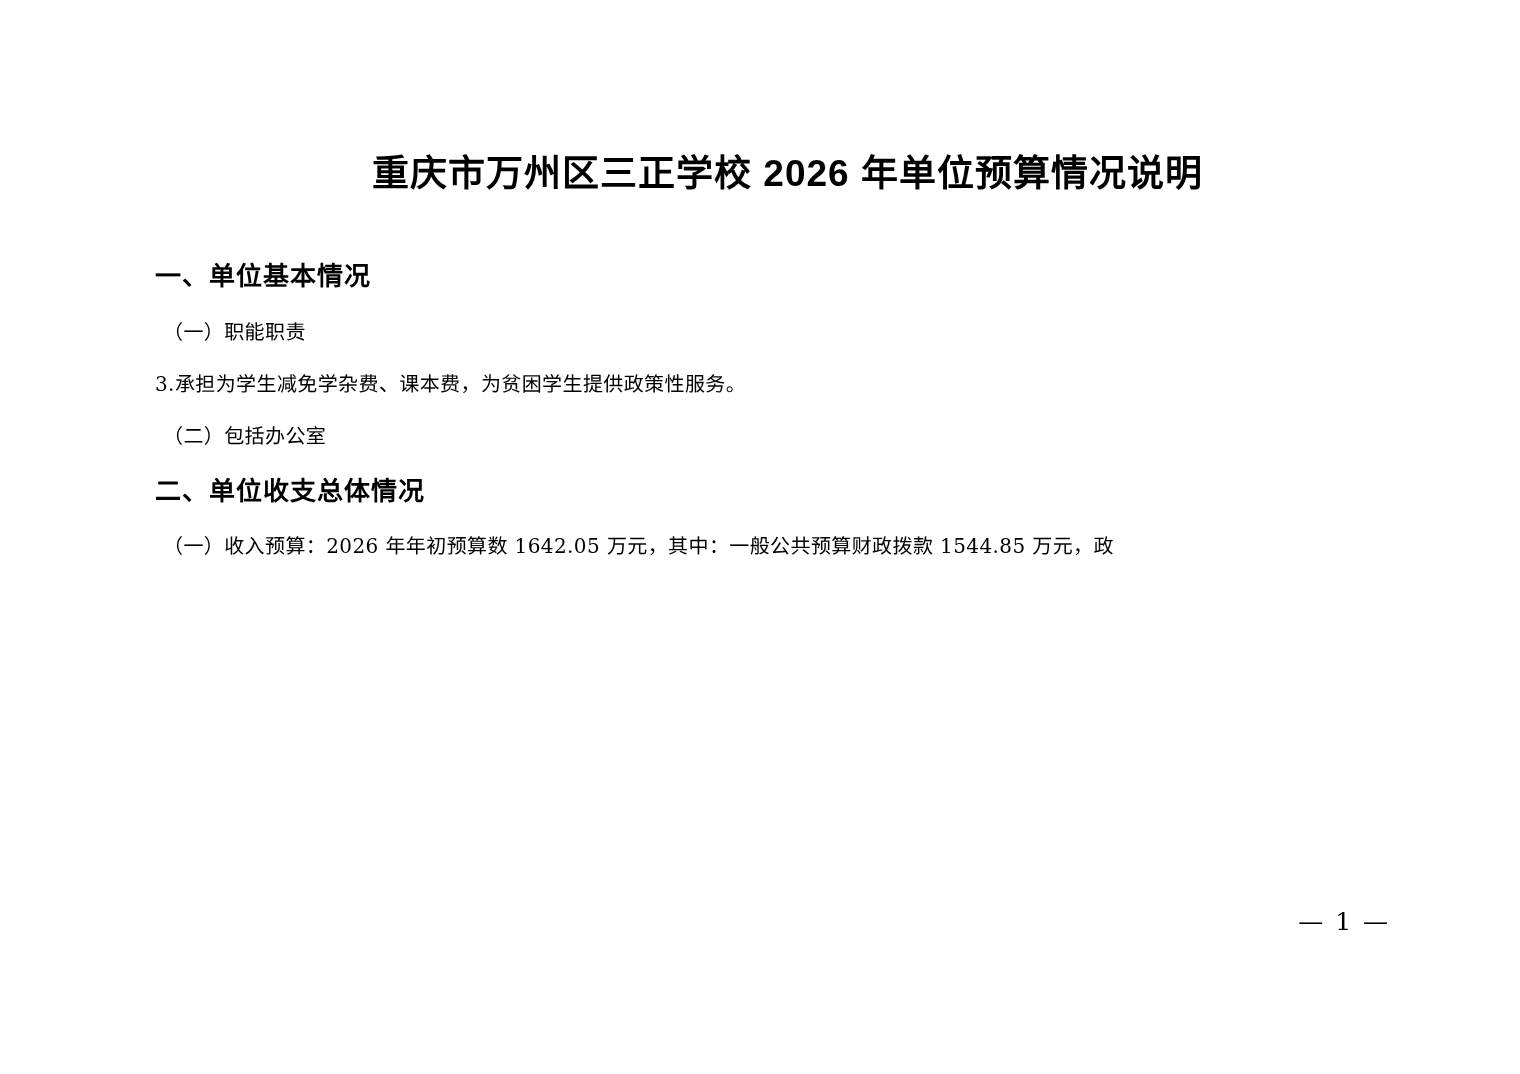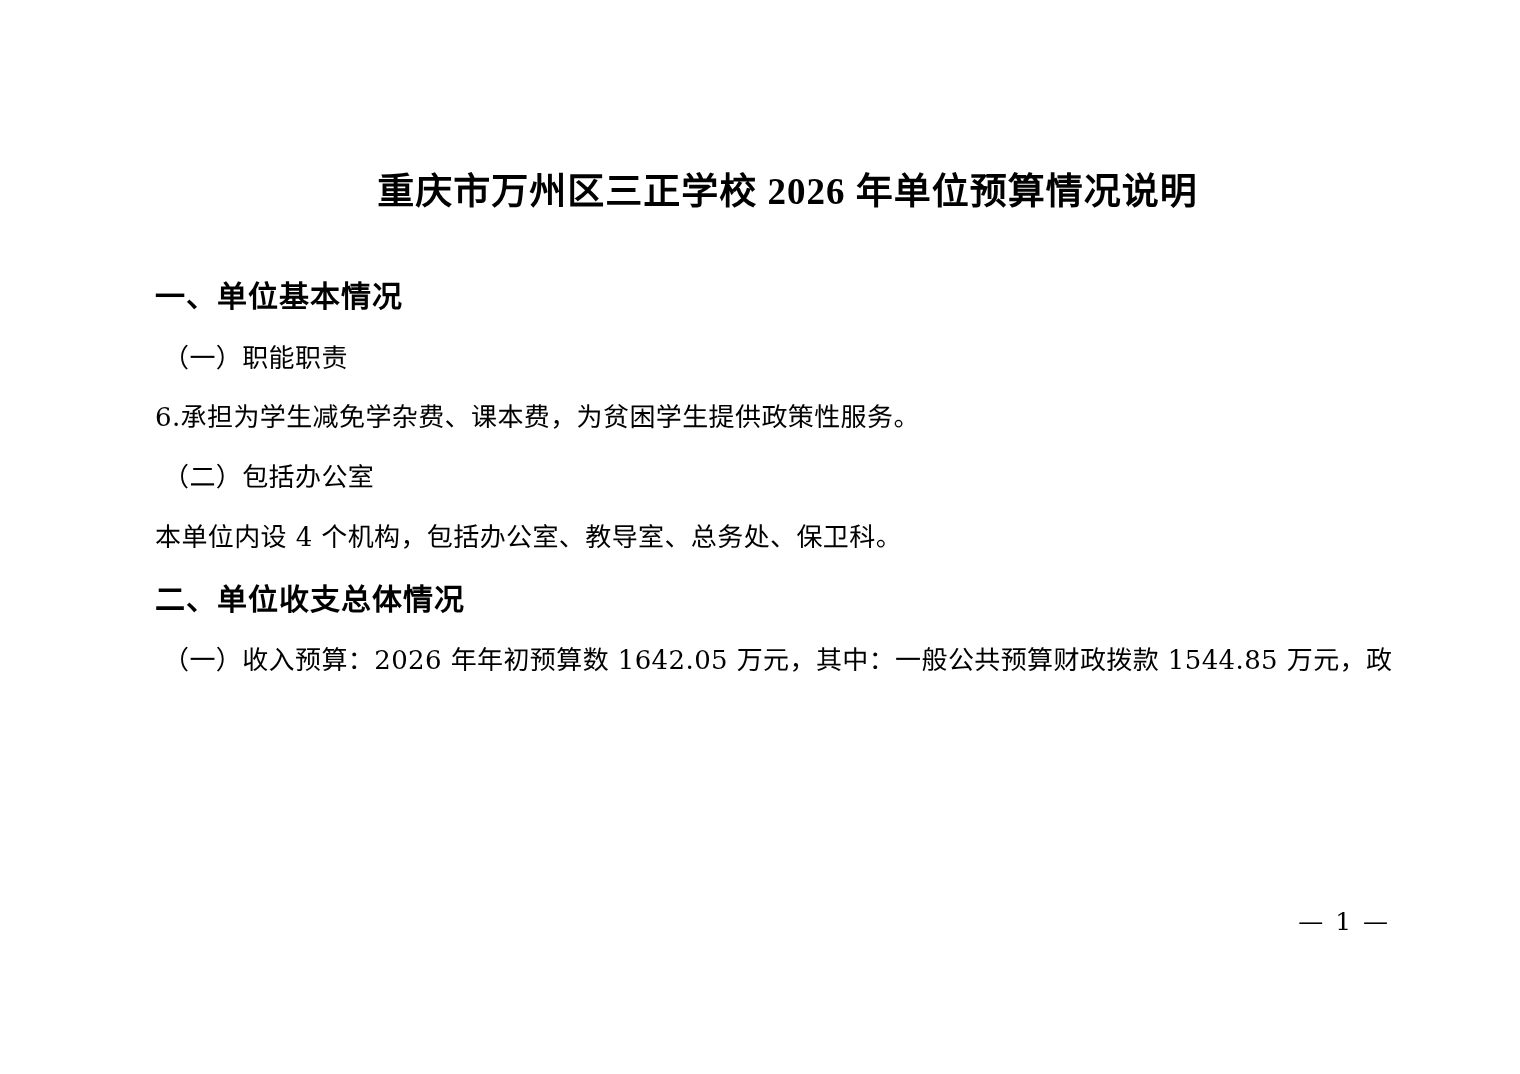--- a/index.html
+++ b/index.html
@@ -22,40 +22,40 @@
     background: #ffffff;
     box-sizing: border-box;
   }
   .content {
     position: absolute;
     left: 155px;
     top: 150px;
     width: 1265px;
   }
   .doc-title {
-    font-family: Liberation Serif, serif;
+    font-family: Liberation Sans, sans-serif;
     font-weight: bold;
     font-size: 37px;
     line-height: 1.3;
     text-align: center;
     letter-spacing: 1px;
-    margin: 18px 0 62px 0;
+    margin: 0 0 62px 0;
     white-space: nowrap;
   }
   .h1 {
     font-family: "DejaVu Sans", "Liberation Sans", sans-serif;
     font-weight: bold;
-    font-size: 30px;
+    font-size: 26px;
     line-height: 1.25;
     margin: 0 0 26px 0;
     letter-spacing: 1px;
   }
   .para {
     font-family: "DejaVu Serif", "Liberation Serif", serif;
-    font-size: 26px;
+    font-size: 20px;
     line-height: 1.3;
     margin: 0 0 26px 0;
     letter-spacing: 0.4px;
   }
   .indent {
     text-indent: 0;
     padding-left: 8px;
   }
   .last-para {
     margin-bottom: 12px;
@@ -77,27 +77,26 @@
   <div class="content">
 
     <h1 class="doc-title">重庆市万州区三正学校 2026 年单位预算情况说明</h1>
 
     <div class="h1">一、单位基本情况</div>
 
     <div class="para indent">（一）职能职责</div>
 
 
 
-    <div class="para">6.承担为学生减免学杂费、课本费，为贫困学生提供政策性服务。</div>
+    <div class="para">3.承担为学生减免学杂费、课本费，为贫困学生提供政策性服务。</div>
 
 
 
     <div class="para indent">（二）包括办公室</div>
 
-    <div class="para">本单位内设 4 个机构，包括办公室、教导室、总务处、保卫科。</div>
 
     <div class="h1">二、单位收支总体情况</div>
 
     <div class="para indent last-para">（一）收入预算：2026 年年初预算数 1642.05 万元，其中：一般公共预算财政拨款 1544.85 万元，政</div>
 
   </div>
 
   <div class="page-number">— 1 —</div>
 </div>
 

